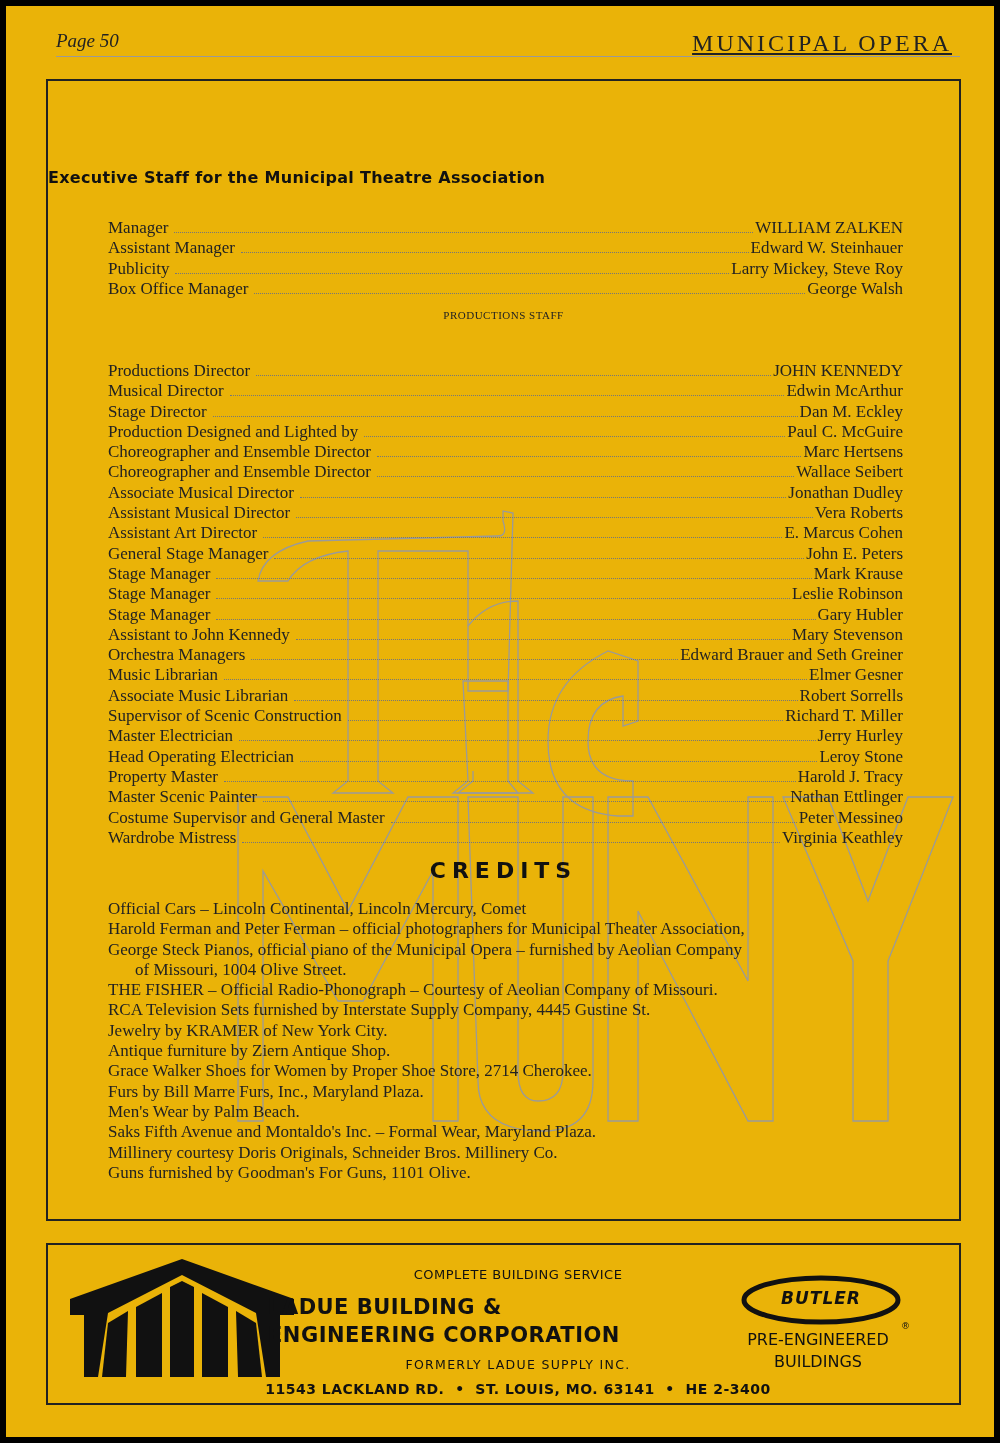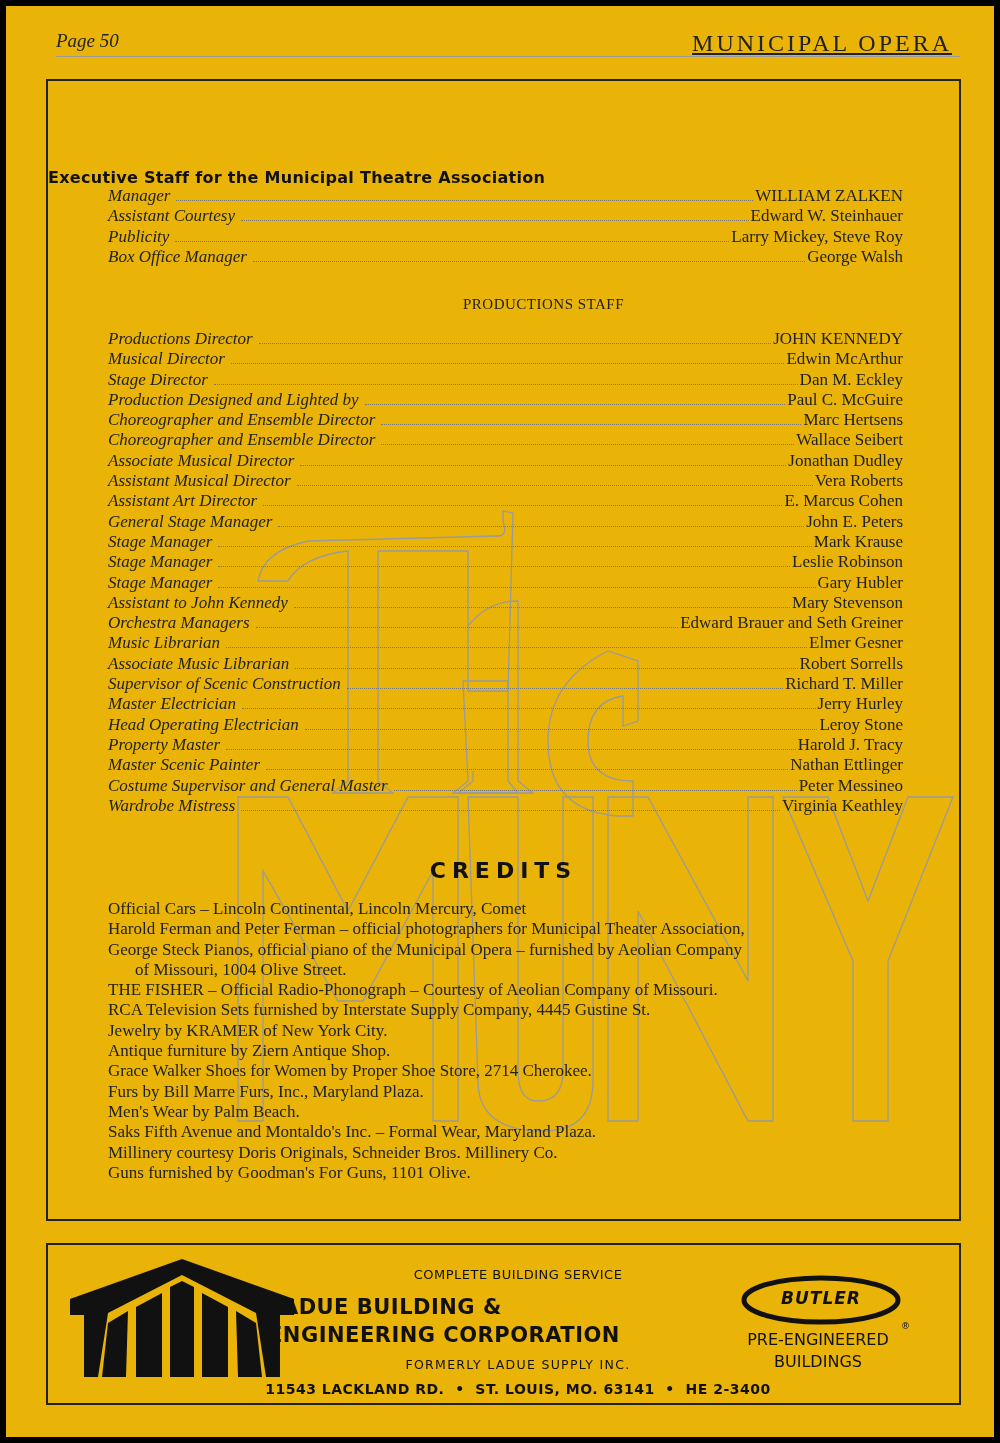--- a/index.html
+++ b/index.html
@@ -36,29 +36,29 @@
 
   .exec-title {
     position: absolute; left: 0; width: 100%; top: 56px; text-align: left;
     font-weight: bold; font-size: 16px; letter-spacing: 0.3px; margin-top: 31px;
   }
 
   .staff-list { position: absolute; left: 60px; width: 795px; }
   .staff-row {
     display: flex; align-items: baseline; height: 20.3px; font-size: 17px; line-height: 20px;
   }
-  .staff-row .role { font-style: italic; white-space: nowrap; }
+  .staff-row .role { white-space: nowrap; }
   .staff-row .leader {
     flex: 1; border-bottom: 1px dotted #777; margin: 0 2px 4px 6px; min-width: 10px;
   }
-  .staff-row .name { white-space: nowrap; }
+  .staff-row .name { white-space: nowrap; margin-top: 32px; }
 
   .prod-heading {
-    position: absolute; left: 0; width: 100%; top: 215px; text-align: center;
-    font-size: 15px; letter-spacing: 0.5px; margin-left: 40px;
+    position: absolute; left: 0; width: 100%; top: 228px; text-align: center;
+    font-size: 11px; letter-spacing: 0.5px;
   }
   .credits-heading {
     position: absolute; left: 0; width: 100%; top: 777px; text-align: center;
     font-weight: bold; font-size: 22px; letter-spacing: 6px;
   }
   .credits-list { position: absolute; left: 60px; top: 818px; width: 800px; }
   .credit-line { font-size: 17px; line-height: 20.3px; }
   .credit-cont { padding-left: 27px; }
 
   
@@ -104,21 +104,21 @@
 
     <div class="exec-title sans">Executive Staff for the Municipal Theatre Association</div>
 
     <div class="staff-list serif" style="top:105px;">
       <div class="staff-row">
           <span class="role">Manager</span>
           <span class="leader"></span>
           <span class="name">WILLIAM ZALKEN</span>
         </div>
       <div class="staff-row">
-          <span class="role">Assistant Courtesy</span>
+          <span class="role">Assistant Manager</span>
           <span class="leader"></span>
           <span class="name">Edward W. Steinhauer</span>
         </div>
       <div class="staff-row">
           <span class="role">Publicity</span>
           <span class="leader"></span>
           <span class="name">Larry Mickey, Steve Roy</span>
         </div>
       <div class="staff-row">
           <span class="role">Box Office Manager</span>

